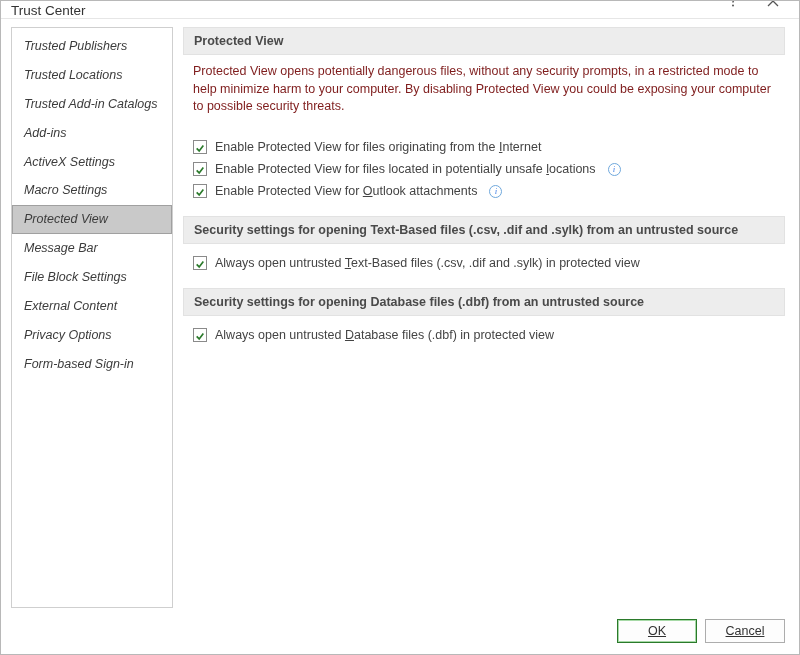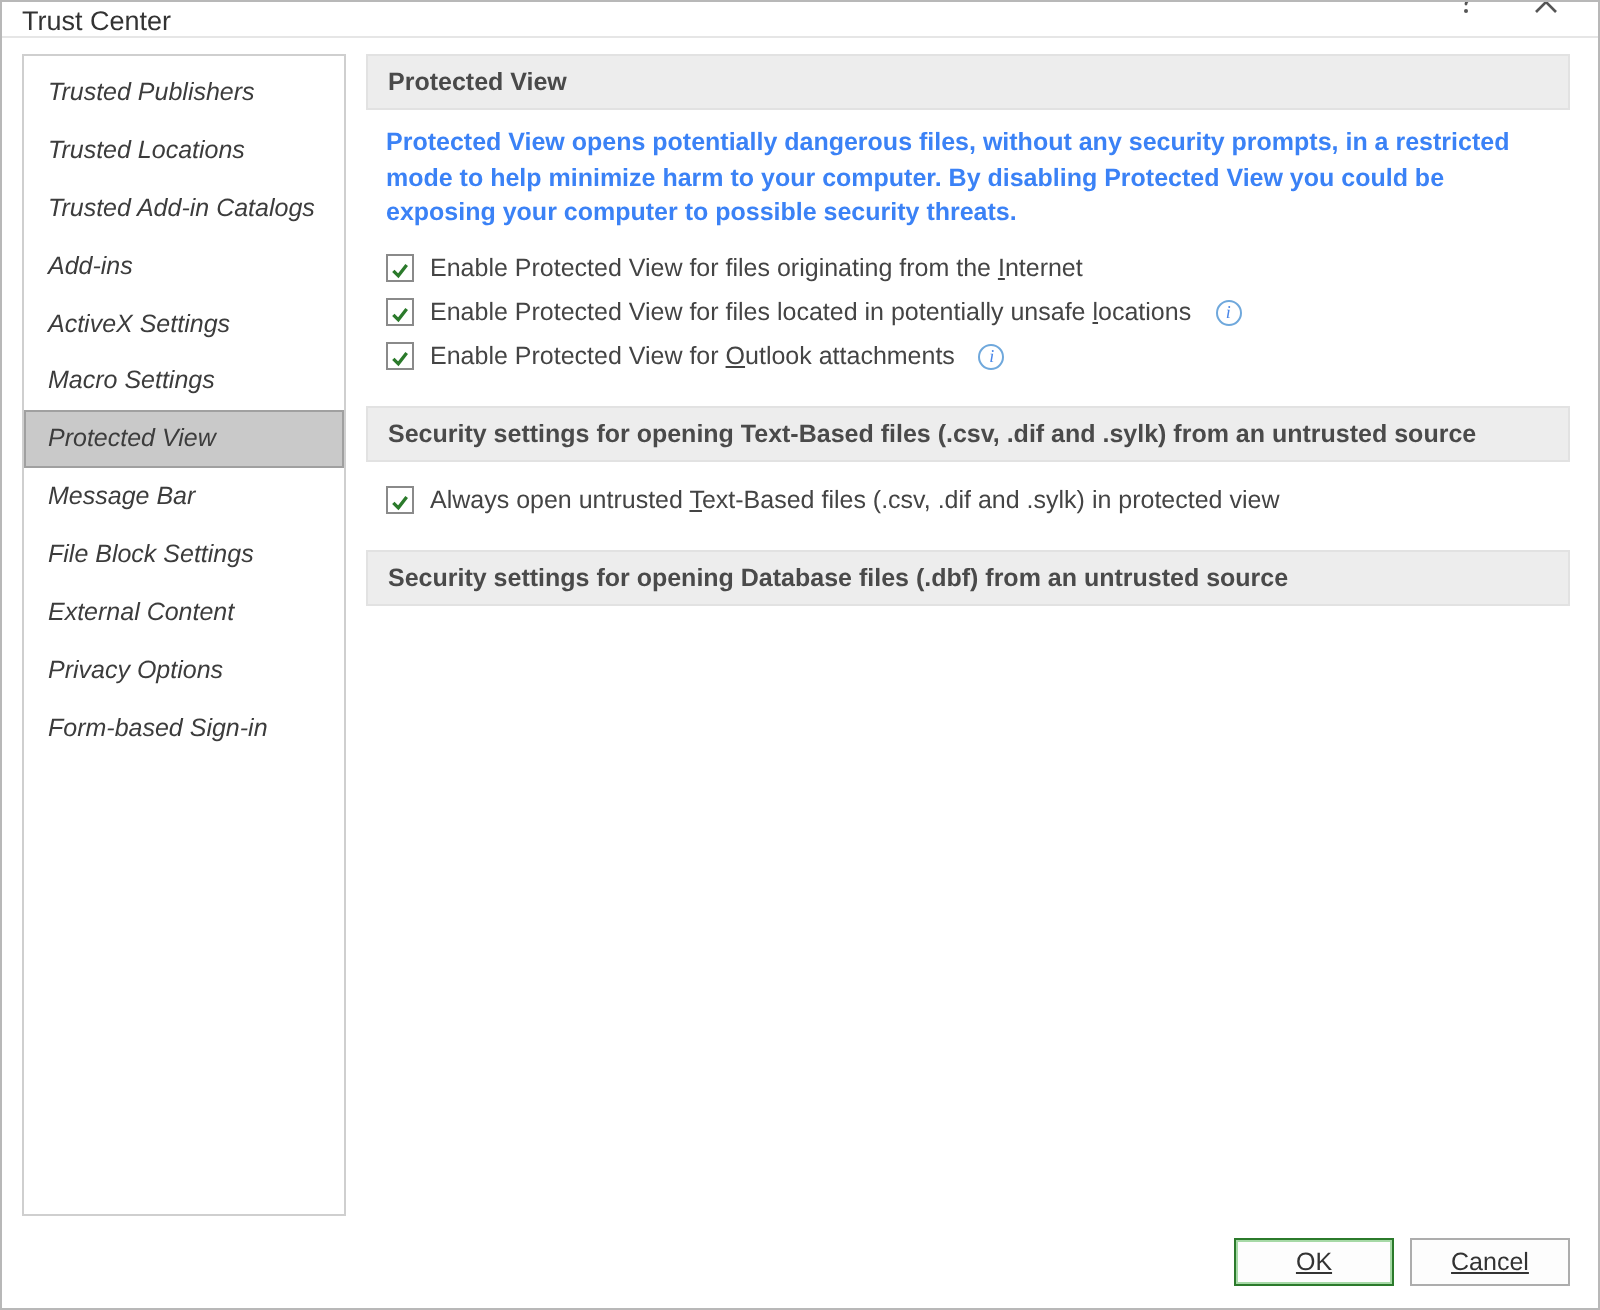--- a/index.html
+++ b/index.html
@@ -81,24 +81,23 @@
   .section-header {
     background: #ededed;
     border: 1px solid #e2e2e2;
     padding: 6px 10px;
     font-weight: 600;
     color: #4a4a4a;
     margin-bottom: 8px;
   }
   .section-body { padding: 0 10px 14px 10px; }
   .desc {
-    color: #3b82f6;
+    color: #7f1d1d;
     line-height: 1.4;
-    margin-bottom: 7px;
-    font-weight: bold;
+    margin-bottom: 20px;
   }
   .checkrow {
     display: flex;
     align-items: flex-end;
     gap: 8px;
     padding: 4px 0;
     color: #444;
   }
   .checkbox {
     width: 14px;
@@ -245,20 +244,32 @@
               <span class="tick"><svg viewBox="0 0 12 12">
                   <polyline points="2,6.5 5,9.5 10,3"></polyline>
                 </svg></span>
             </span>
             <span>Always open untrusted <span class="accesskey">T</span>ext-Based files (.csv, .dif and .sylk) in protected view</span>
           </div>
         </div>
     </div>
 
     <div class="section-header">Security settings for opening Database files (.dbf) from an untrusted source</div>
+    <div class="section-body">
+      <div id="sec3-checks">
+          <div class="checkrow">
+            <span class="checkbox">
+              <span class="tick"><svg viewBox="0 0 12 12">
+                  <polyline points="2,6.5 5,9.5 10,3"></polyline>
+                </svg></span>
+            </span>
+            <span>Always open untrusted <span class="accesskey">D</span>atabase files (.dbf) in protected view</span>
+          </div>
+        </div>
+    </div>
 
   </div>
 </div>
 
 <div class="footer">
   <button class="btn primary">OK</button>
   <button class="btn">Cancel</button>
 </div>
 
 </body></html>

